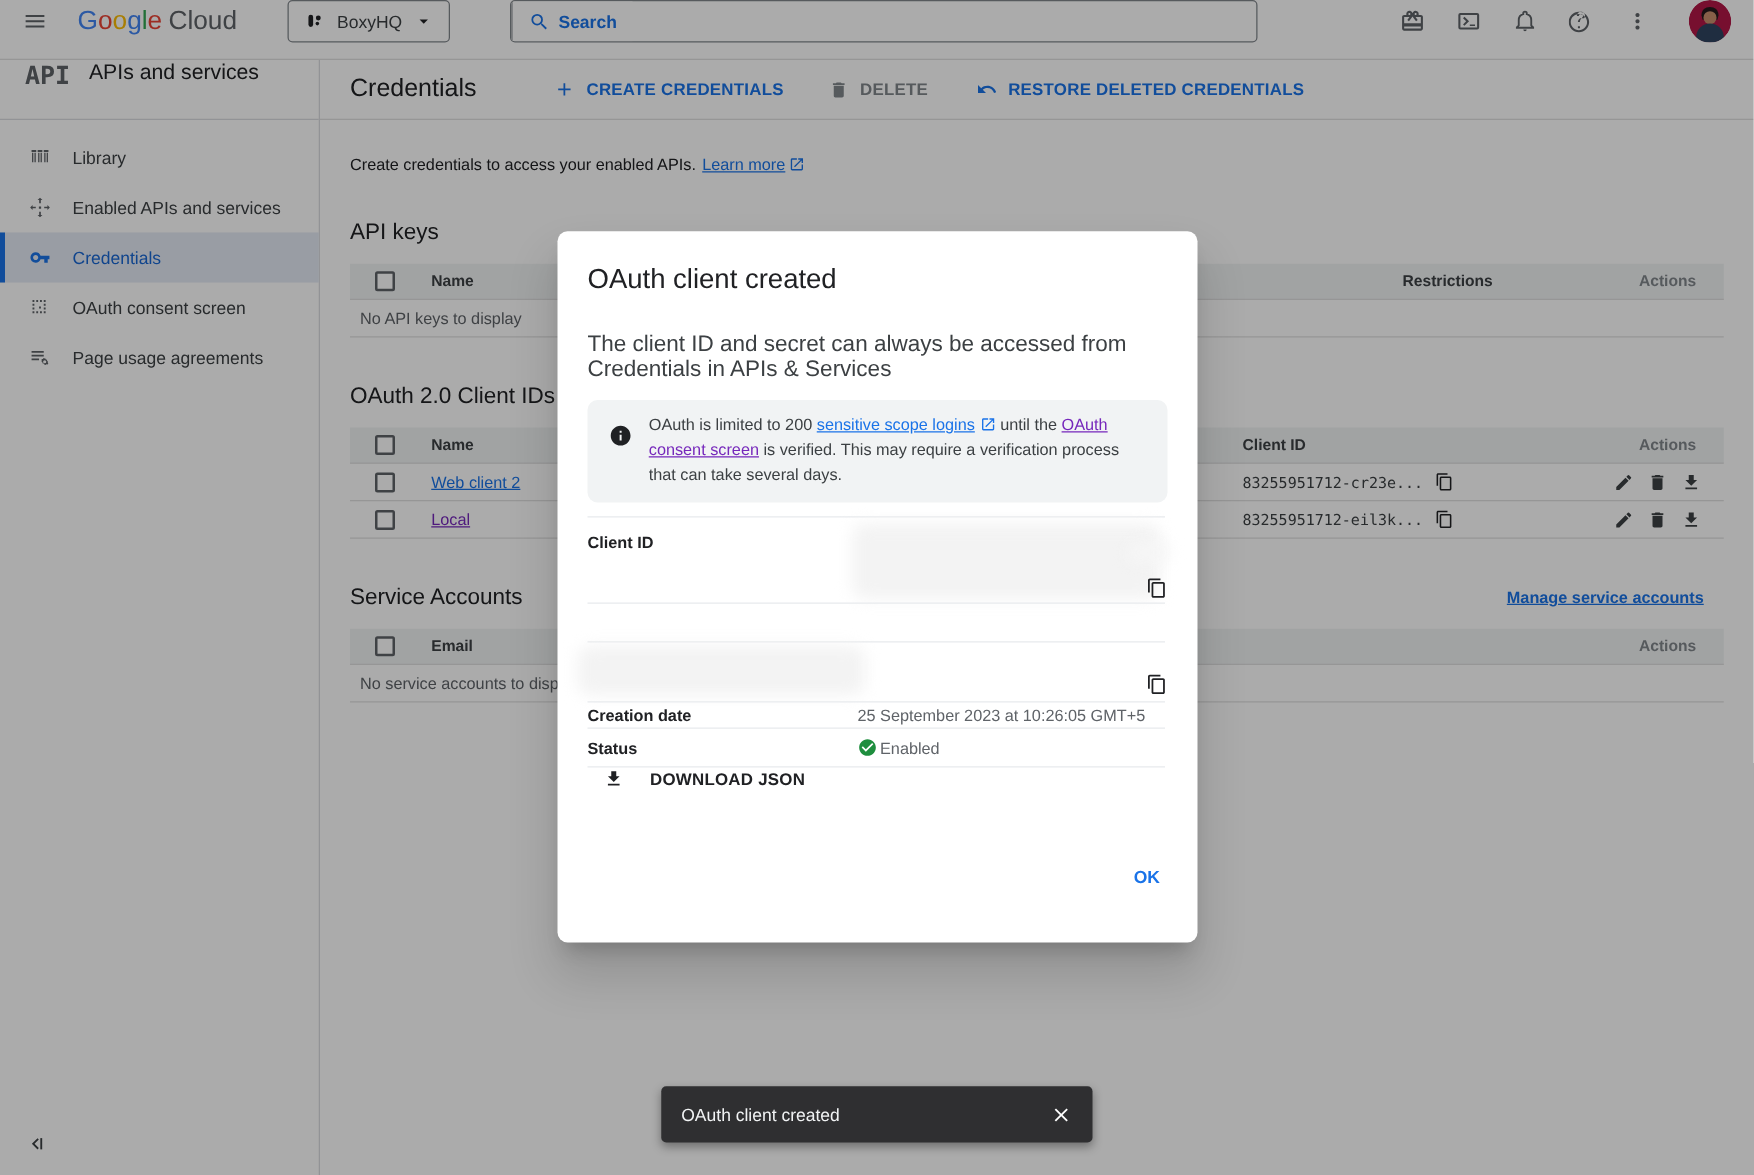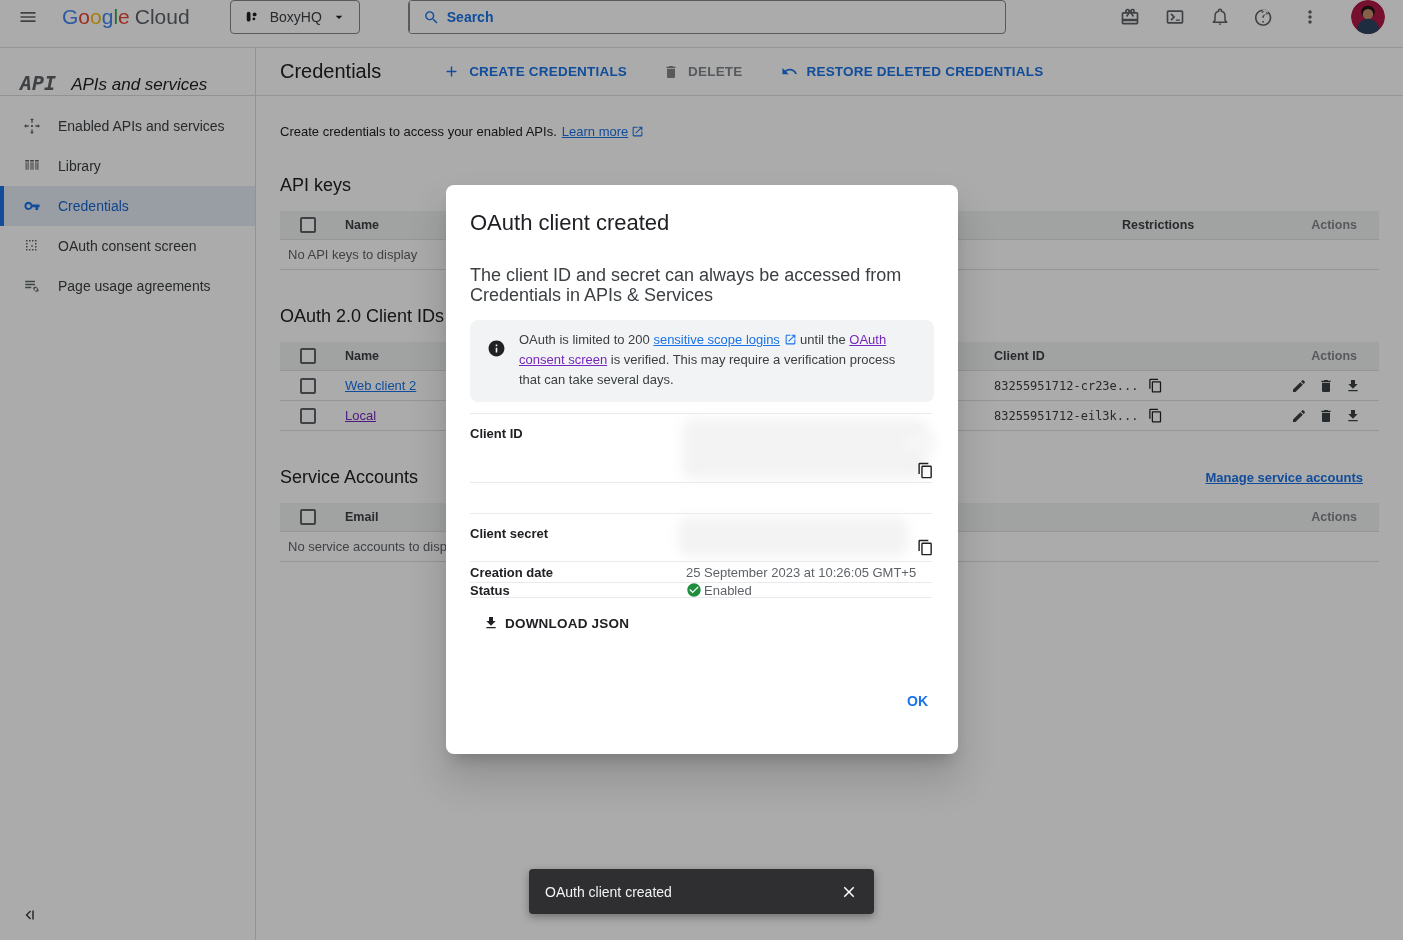--- a/index.html
+++ b/index.html
@@ -17,21 +17,21 @@
   .search-wrap { margin-left:48px; width:598px; height:34px; border:1px solid #80868b; border-radius:4px; display:flex; align-items:stretch; overflow:hidden; }
   .search-wrap input { flex:1; border:none; outline:none; padding:0 16px; font-size:14px; color:#3c4043; font-family:"Liberation Sans",sans-serif; background:#fff; }
   .search-wrap input::placeholder { color:#80868b; }
   .search-go { display:flex; align-items:center; gap:7px; padding:0 13px; border-left:1px solid #80868b; color:#1a73e8; font-size:14px; font-weight:bold; cursor:pointer; background:#fff; }
   .top-icons { margin-left:auto; display:flex; align-items:center; gap:13px; }
   .avatar { width:34px; height:34px; border-radius:50%; overflow:hidden; margin-left:12px; cursor:pointer; flex:0 0 auto; }
 
   
   .shell { display:flex; height:892px; position:relative; z-index:0; }
   .sidebar { width:256px; flex:0 0 256px; border-right:1px solid #dadce0; position:relative; background:#fff; }
-  .sidebar-header { height:48px; display:flex; align-items:flex-end; gap:15px; padding-left:20px; border-bottom:1px solid #dadce0;font-style:italic; }
+  .sidebar-header { height:48px; display:flex; align-items:flex-start; gap:15px; padding-left:20px; border-bottom:1px solid #dadce0; }
   .api-logo { font-family:"DejaVu Sans Mono", monospace; font-weight:bold; font-size:20px; color:#5f6368; letter-spacing:0px; }
   .sidebar-title { font-size:17px; color:#202124; }
   .nav { padding-top:10px; }
   .nav-item { height:40px; display:flex; align-items:center; gap:17px; padding-left:23px; font-size:14px; color:#3c4043; cursor:pointer; position:relative; }
   .nav-item .nicon { width:18px; height:18px; color:#5f6368; display:flex; align-items:center; }
   .nav-item.selected { background:#e4eaf5; color:#1967d2; }
   .nav-item.selected::before { content:""; position:absolute; left:0; top:0; bottom:0; width:4px; background:#1a73e8; }
   .nav-item.selected .nicon { color:#1a73e8; }
   .collapse-btn { position:absolute; left:21px; bottom:14px; color:#3c4043; cursor:pointer; width:20px; height:20px; }
 
@@ -73,32 +73,32 @@
   .m-info { position:absolute; top:135px; left:24px; width:464px; height:82px; background:#f1f3f4; border-radius:8px; display:flex; }
   .m-info-icon { margin:19px 13px 0 17px; color:#202124; flex:0 0 auto; }
   .m-info-text { margin-top:10px; width:386px; font-size:13px; line-height:20px; color:#3c4043; }
   .ilink { color:#1a73e8; text-decoration:underline; cursor:pointer; }
   .ilink-v { color:#7627bb; text-decoration:underline; cursor:pointer; }
   .extic { display:inline-block; vertical-align:-2px; color:#1a73e8; }
   .m-rows { position:absolute; top:228px; left:24px; width:462px; }
   .m-row { display:flex; border-top:1px solid #e8eaed; position:relative; }
   .m-row.last { border-bottom:1px solid #e8eaed; }
   .r-id { height:69px; } .r-empty { height:31px; } .r-secret { height:48px; }
-  .r-date { height:21px; align-items:center; } .r-status { height:16px; align-items:center; }
+  .r-date { height:21px; align-items:center; } .r-status { height:32px; align-items:center; }
   .m-label { width:216px; font-size:13px; font-weight:bold; color:#202124; }
   .r-id .m-label, .r-secret .m-label { padding-top:12px; }
   .m-value { flex:1; position:relative; font-size:13px; color:#5f6368; display:flex; align-items:center; }
   .redact { position:absolute; background:#f3f3f3; filter:blur(6px); border-radius:10px; }
   .redact.id-main { left:-4px; top:5px; width:246px; height:60px; }
   .redact.id-small { right:-4px; top:20px; width:34px; height:16px; background:#f6f6f6; }
   .redact.sec-main { left:-8px; top:3px; width:230px; height:39px; }
   .m-copy { position:absolute; right:-2px; color:#202124; cursor:pointer; display:flex; }
   .m-copy.id { bottom:3px; } .m-copy.sec { bottom:5px; }
   .status-wrap { display:flex; align-items:center; gap:2px; }
-  .m-download { position:absolute; top:430px; left:37px; display:flex; align-items:center; gap:6px; font-size:13.5px; font-weight:bold; letter-spacing:.2px; color:#202124; cursor:pointer; }
+  .m-download { position:absolute; top:430px; left:37px; display:flex; align-items:center; gap:21px; font-size:13.5px; font-weight:bold; letter-spacing:.2px; color:#202124; cursor:pointer; }
   .m-ok { position:absolute; top:504px; right:24px; font-size:14px; font-weight:bold; color:#1a73e8; cursor:pointer; padding:4px 6px; }
 
   
   .toast { position:absolute; left:529px; top:869px; width:345px; height:45px; background:#2f2f31; border-radius:4px; z-index:30;
            display:flex; align-items:center; padding:0 16px; color:#f1f3f4; font-size:14px; box-shadow:0 3px 8px rgba(0,0,0,.35); }
   .toast-close { margin-left:auto; color:#fff; cursor:pointer; display:flex; }
 </style>
 </head>
 <body>
 
@@ -173,32 +173,32 @@
 
   <div class="sidebar">
     <div class="sidebar-header">
       <span class="api-logo">API</span>
       <span class="sidebar-title">APIs and services</span>
     </div>
     <div class="nav">
       <div class="nav-item">
         <span class="nicon">
           <svg width="18" height="18" viewBox="0 0 24 24" fill="currentColor">
-              <path d="M12 1.5l2.6 2.6h-1.7v3.4h-1.8V4.1H9.4L12 1.5zm0 21l-2.6-2.6h1.7v-3.4h1.8v3.4h1.7L12 22.5zM22.5 12l-2.6 2.6v-1.7h-3.4v-1.8h3.4V9.4l2.6 2.6zM1.5 12l2.6-2.6v1.7h3.4v1.8H4.1v1.7L1.5 12zM10.8 10.8h2.4v2.4h-2.4z"></path>
-            </svg>
-        </span>
-        <span>Enabled APIs and services</span>
+              <path d="M3 4h5v2H3zM3.5 7h1.4v10H3.5zM6.1 7h1.4v10H6.1zM9.5 4h5v2h-5zM10 7h1.4v10H10zM12.6 7H14v10h-1.4zM16 4h5v2h-5zM16.5 7h1.4v10h-1.4zM19.1 7h1.4v10h-1.4z"></path>
+            </svg>
+        </span>
+        <span>Library</span>
       </div>
       <div class="nav-item">
         <span class="nicon">
           <svg width="18" height="18" viewBox="0 0 24 24" fill="currentColor">
-              <path d="M3 4h5v2H3zM3.5 7h1.4v10H3.5zM6.1 7h1.4v10H6.1zM9.5 4h5v2h-5zM10 7h1.4v10H10zM12.6 7H14v10h-1.4zM16 4h5v2h-5zM16.5 7h1.4v10h-1.4zM19.1 7h1.4v10h-1.4z"></path>
-            </svg>
-        </span>
-        <span>Library</span>
+              <path d="M12 1.5l2.6 2.6h-1.7v3.4h-1.8V4.1H9.4L12 1.5zm0 21l-2.6-2.6h1.7v-3.4h1.8v3.4h1.7L12 22.5zM22.5 12l-2.6 2.6v-1.7h-3.4v-1.8h3.4V9.4l2.6 2.6zM1.5 12l2.6-2.6v1.7h3.4v1.8H4.1v1.7L1.5 12zM10.8 10.8h2.4v2.4h-2.4z"></path>
+            </svg>
+        </span>
+        <span>Enabled APIs and services</span>
       </div>
       <div class="nav-item selected">
         <span class="nicon">
           <svg width="18" height="18" viewBox="0 0 24 24" fill="currentColor">
               <path d="M12.65 10A5.99 5.99 0 0 0 7 6c-3.31 0-6 2.69-6 6s2.69 6 6 6a5.99 5.99 0 0 0 5.65-4H17v4h4v-4h2v-4H12.65zM7 15c-1.66 0-3-1.34-3-3s1.34-3 3-3 3 1.34 3 3-1.34 3-3 3z" transform="scale(.92) translate(1 1)"></path>
             </svg>
         </span>
         <span>Credentials</span>
       </div>
       <div class="nav-item">
@@ -398,21 +398,20 @@
         <div class="redact id-small"></div>
         <span class="m-copy id">
           <svg width="17" height="17" viewBox="0 0 24 24" fill="currentColor">
               <path d="M16 1H4c-1.1 0-2 .9-2 2v14h2V3h12V1zm3 4H8c-1.1 0-2 .9-2 2v14c0 1.1.9 2 2 2h11c1.1 0 2-.9 2-2V7c0-1.1-.9-2-2-2zm0 16H8V7h11v14z"></path>
             </svg>
         </span>
       </div>
     </div>
     <div class="m-row r-empty"></div>
     <div class="m-row r-secret">
-      <div class="m-label">Client secret</div>
       <div class="m-value">
         <div class="redact sec-main"></div>
         <span class="m-copy sec">
           <svg width="17" height="17" viewBox="0 0 24 24" fill="currentColor">
               <path d="M16 1H4c-1.1 0-2 .9-2 2v14h2V3h12V1zm3 4H8c-1.1 0-2 .9-2 2v14c0 1.1.9 2 2 2h11c1.1 0 2-.9 2-2V7c0-1.1-.9-2-2-2zm0 16H8V7h11v14z"></path>
             </svg>
         </span>
       </div>
     </div>
     <div class="m-row r-date">

